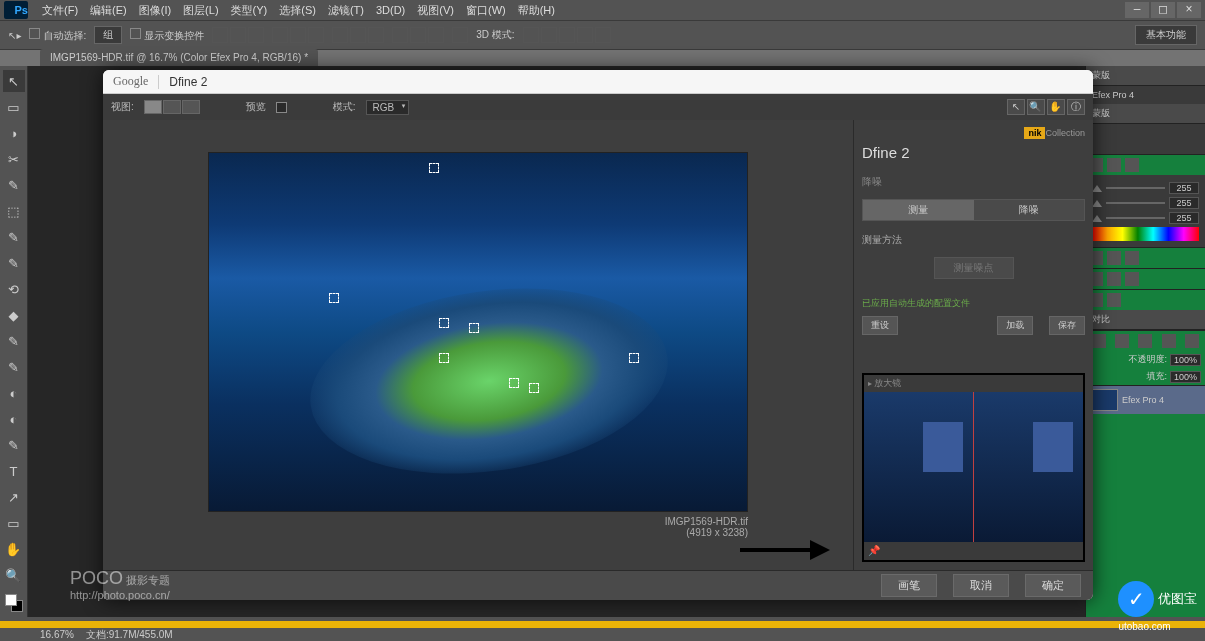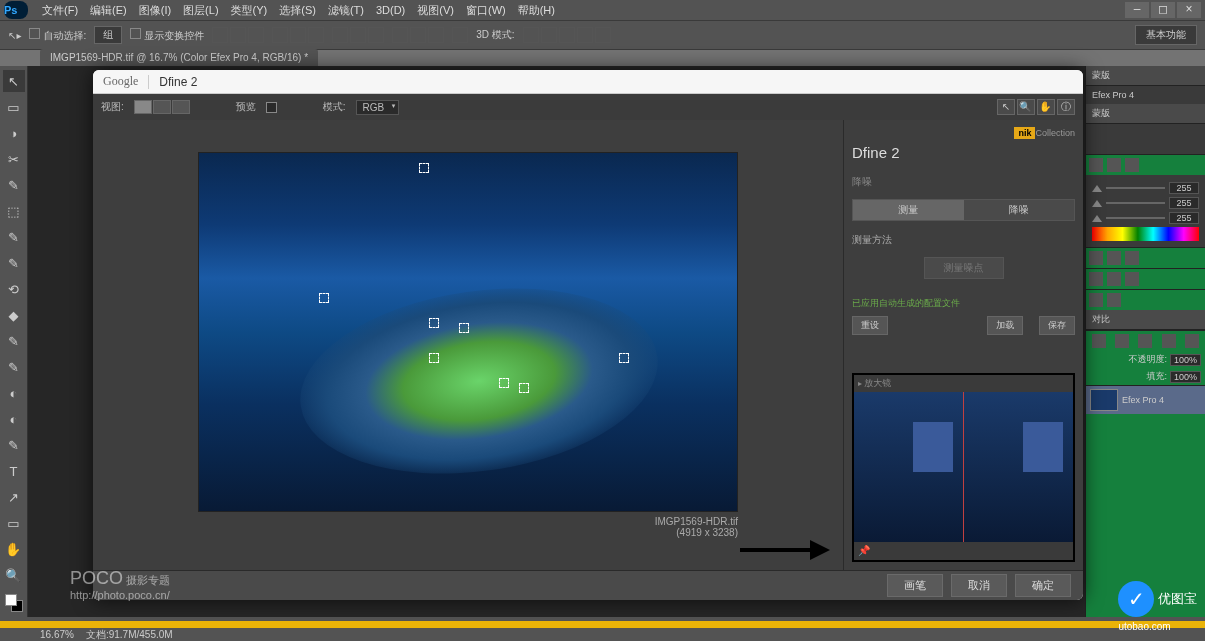--- a/index.html
+++ b/index.html
@@ -1,20 +1,20 @@
 <!DOCTYPE html>
 <html><head>
 <meta charset="utf-8">
 <style>
 * { margin: 0; padding: 0; box-sizing: border-box; font-family: "Microsoft YaHei", sans-serif; }
 body { background: #535353; width: 1205px; height: 641px; overflow: hidden; position: relative; }
 
 
 .menubar { height: 20px; background: #535353; display: flex; align-items: center; padding: 0 4px; color: #ddd; font-size: 11px; }
-.menubar .ps-logo { width: 24px; height: 18px; background: #001e36; color: #31a8ff; font-weight: bold; font-size: 11px; text-align: left; line-height: 18px; border-radius: 8px; margin-right: 8px; }
+.menubar .ps-logo { width: 24px; height: 18px; background: #001e36; color: #31a8ff; font-weight: bold; font-size: 11px; text-align: right; line-height: 18px; border-radius: 2px; margin-right: 8px; }
 .menubar .menu-item { padding: 0 6px; cursor: pointer; }
 .menubar .spacer { flex: 1; }
 .win-controls { display: flex; gap: 2px; }
 .win-controls span { width: 24px; height: 16px; background: #666; color: #ddd; text-align: center; line-height: 14px; font-size: 12px; cursor: pointer; }
 
 
 .options-bar { height: 30px; background: #535353; border-top: 1px solid #3a3a3a; border-bottom: 1px solid #3a3a3a; display: flex; align-items: center; padding: 0 8px; color: #ccc; font-size: 10px; gap: 8px; }
 .options-bar .sel { background: #3a3a3a; border: 1px solid #666; padding: 1px 8px; height: 18px; display: inline-flex; align-items: center; }
 .options-bar .chk { width: 11px; height: 11px; border: 1px solid #888; display: inline-block; margin-right: 3px; }
 .options-bar .ico { width: 16px; height: 16px; border: 1px solid #555; display: inline-block; }
@@ -46,21 +46,21 @@
 .slider-row .val { width: 30px; background: #2a2a2a; border: 1px solid #555; text-align: center; font-size: 9px; }
 .color-strip { height: 14px; background: linear-gradient(to right, red, orange, yellow, green, cyan, blue, magenta, red); margin: 2px 0; }
 .mini-icons { display: flex; gap: 4px; padding: 3px; border-top: 1px solid #222; }
 .mini-icons span { width: 14px; height: 14px; background: #555; }
 .opacity-row { display: flex; align-items: center; justify-content: flex-end; gap: 3px; padding: 2px 4px; font-size: 9px; }
 .opacity-row .pct { background: #2a2a2a; border: 1px solid #555; padding: 0 3px; }
 .layer-row { display: flex; align-items: center; padding: 3px 4px; background: #5a6a8a; border-top: 1px solid #222; }
 .layer-row .thumb { width: 28px; height: 22px; background: #1a3a6a; margin-right: 4px; border: 1px solid #888; }
 
 
-.dfine-dialog { position: absolute; left: 93px; top: 70px; width: 990px; height: 530px; background: #f0f0f0; border-radius: 6px; box-shadow: 0 0 20px rgba(0,0,0,0.7); display: flex; flex-direction: column; overflow: hidden; }
+.dfine-dialog { position: absolute; left: 103px; top: 70px; width: 990px; height: 530px; background: #f0f0f0; border-radius: 6px; box-shadow: 0 0 20px rgba(0,0,0,0.7); display: flex; flex-direction: column; overflow: hidden; }
 .dfine-title { height: 24px; display: flex; align-items: center; padding: 0 10px; background: #f6f6f6; border-bottom: 1px solid #ccc; font-size: 12px; color: #555; }
 .dfine-title .google { font-family: serif; color: #666; margin-right: 10px; }
 .dfine-title .sep { width: 1px; height: 14px; background: #ccc; margin-right: 10px; }
 .dfine-title .name { color: #333; }
 
 .dfine-toolbar { height: 26px; background: #3b3b3b; display: flex; align-items: center; padding: 0 8px; color: #bbb; font-size: 10px; gap: 8px; }
 .dfine-toolbar .lbl { margin-right: 2px; }
 .dfine-toolbar .btn-group { display: flex; gap: 1px; }
 .dfine-toolbar .view-btn { width: 18px; height: 14px; background: #555; border: 1px solid #666; }
 .dfine-toolbar .view-btn.active { background: #888; }
@@ -97,21 +97,21 @@
 
 .loupe-panel { margin-top: auto; border: 2px solid #000; background: #2a2a2a; }
 .loupe-hdr { padding: 2px 4px; font-size: 9px; color: #888; background: #3a3a3a; }
 .loupe-body { height: 150px; display: flex; }
 .loupe-body .half { flex: 1; background: linear-gradient(to bottom, #1a3a6a, #0a1a35); position: relative; }
 .loupe-body .half:first-child { border-right: 1px solid #c04040; }
 .loupe-body .half .building { position: absolute; right: 10px; top: 30px; width: 40px; height: 50px; background: #3a5a9a; }
 .loupe-footer { height: 18px; background: #3a3a3a; display: flex; align-items: center; padding: 0 4px; }
 .loupe-footer .pin { width: 12px; height: 12px; color: #888; font-size: 10px; }
 
-.dfine-footer { height: 30px; background: #4a4a4a; border-top: 1px solid #2a2a2a; display: flex; align-items: center; justify-content: flex-end; padding: 0 12px; gap: 8px; }
+.dfine-footer { height: 30px; background: #4a4a4a; border-top: 1px solid #2a2a2a; display: flex; align-items: center; justify-content: flex-end; padding: 0 12px; gap: 16px; }
 .dfine-footer .fbtn { background: #5a5a5a; border: 1px solid #6a6a6a; color: #ddd; padding: 3px 16px; font-size: 11px; cursor: pointer; }
 
 
 .arrow { position: absolute; left: 740px; top: 540px; width: 90px; height: 20px; }
 .arrow .shaft { position: absolute; top: 8px; left: 0; width: 70px; height: 4px; background: #000; }
 .arrow .head { position: absolute; right: 0; top: 0; width: 0; height: 0; border-left: 20px solid #000; border-top: 10px solid transparent; border-bottom: 10px solid transparent; }
 
 
 .statusbar { position: absolute; bottom: 0; left: 0; right: 0; height: 20px; background: #535353; border-top: 7px solid #eab308; display: flex; align-items: center; color: #ccc; font-size: 10px; padding: 0 40px; gap: 12px; }
 

